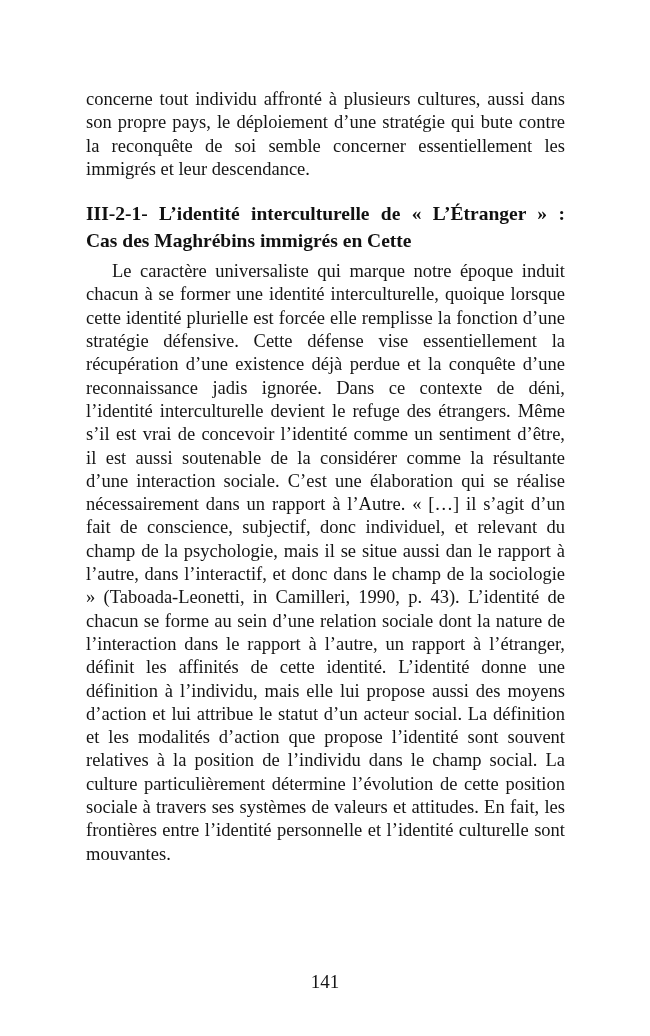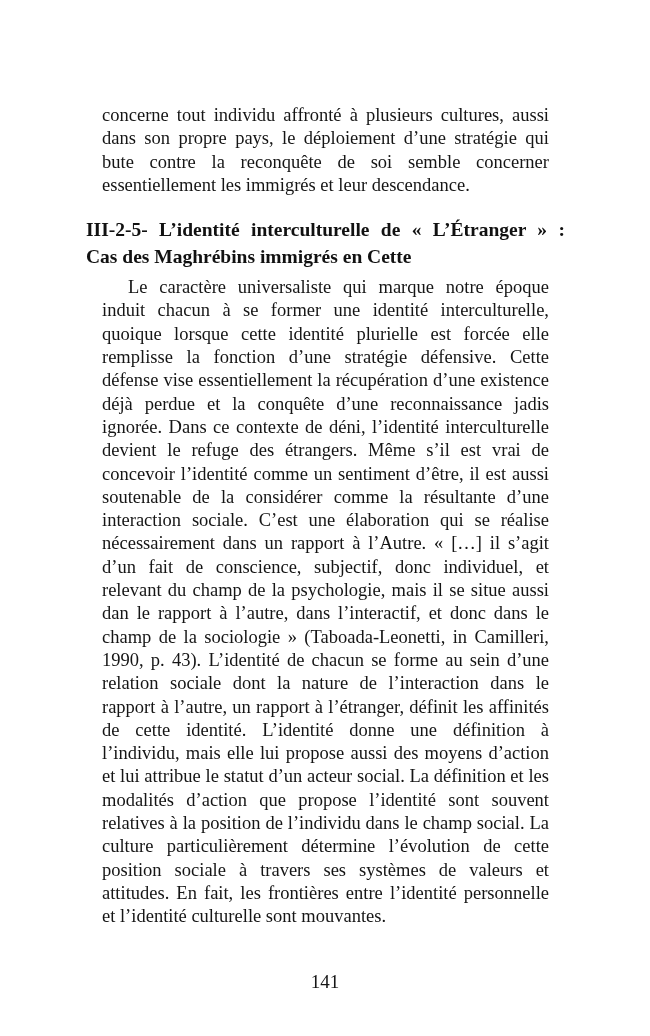--- a/index.html
+++ b/index.html
@@ -11,21 +11,21 @@
     position: relative;
     width: 650px;
     height: 1036px;
     background: #ffffff;
     box-sizing: border-box;
     padding: 88px 85px 0 86px;
     font-family: "Liberation Serif", "DejaVu Serif", serif;
     color: #151515;
     overflow: hidden;
   }
-  p { margin: 16px; }
+  p { margin: 0; }
   .para {
     font-size: 18.5px;
     line-height: 23.3px;
     text-align: justify;
   }
   .section-heading {
     margin: 20px 0 0 0;
     font-weight: bold;
     font-size: 19.5px;
     line-height: 26.5px;
@@ -57,21 +57,21 @@
   }
 </style>
 </head>
 <body>
 
 <div class="page">
 
   <p class="para">concerne tout individu affronté à plusieurs cultures, aussi dans son propre pays, le déploiement d’une stratégie qui bute contre la reconquête de soi semble concerner essentiellement les immigrés et leur descendance.</p>
 
   <h2 class="section-heading">
-    <span class="heading-line heading-line-1">III-2-5- L’identité interculturelle de « L’Étranger » :</span>
+    <span class="heading-line heading-line-1">III-2-1- L’identité interculturelle de « L’Étranger » :</span>
     <span class="heading-line heading-line-2">Cas des Maghrébins immigrés en Cette</span>
   </h2>
 
   <p class="para body-para">Le caractère universaliste qui marque notre époque induit chacun à se former une identité interculturelle, quoique lorsque cette identité plurielle est forcée elle remplisse la fonction d’une stratégie défensive. Cette défense vise essentiellement la récupération d’une existence déjà perdue et la conquête d’une reconnaissance jadis ignorée. Dans ce contexte de déni, l’identité interculturelle devient le refuge des étrangers. Même s’il est vrai de concevoir l’identité comme un sentiment d’être, il est aussi soutenable de la considérer comme la résultante d’une interaction sociale. C’est une élaboration qui se réalise nécessairement dans un rapport à l’Autre. « […] il s’agit d’un fait de conscience, subjectif, donc individuel, et relevant du champ de la psychologie, mais il se situe aussi dan le rapport à l’autre, dans l’interactif, et donc dans le champ de la sociologie » (Taboada-Leonetti, in Camilleri, 1990, p. 43). L’identité de chacun se forme au sein d’une relation sociale dont la nature de l’interaction dans le rapport à l’autre, un rapport à l’étranger, définit les affinités de cette identité. L’identité donne une définition à l’individu, mais elle lui propose aussi des moyens d’action et lui attribue le statut d’un acteur social. La définition et les modalités d’action que propose l’identité sont souvent relatives à la position de l’individu dans le champ social. La culture particulièrement détermine l’évolution de cette position sociale à travers ses systèmes de valeurs et attitudes. En fait, les frontières entre l’identité personnelle et l’identité culturelle sont mouvantes.</p>
 
   <div class="page-number">141</div>
 
 </div>
 
 </body></html>

